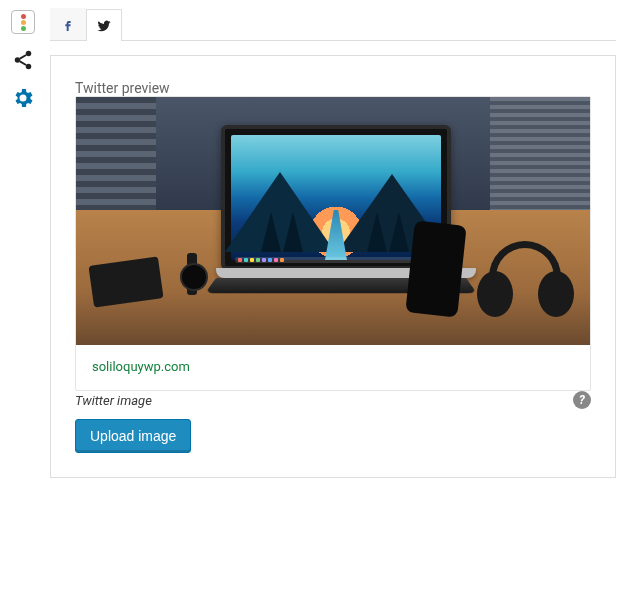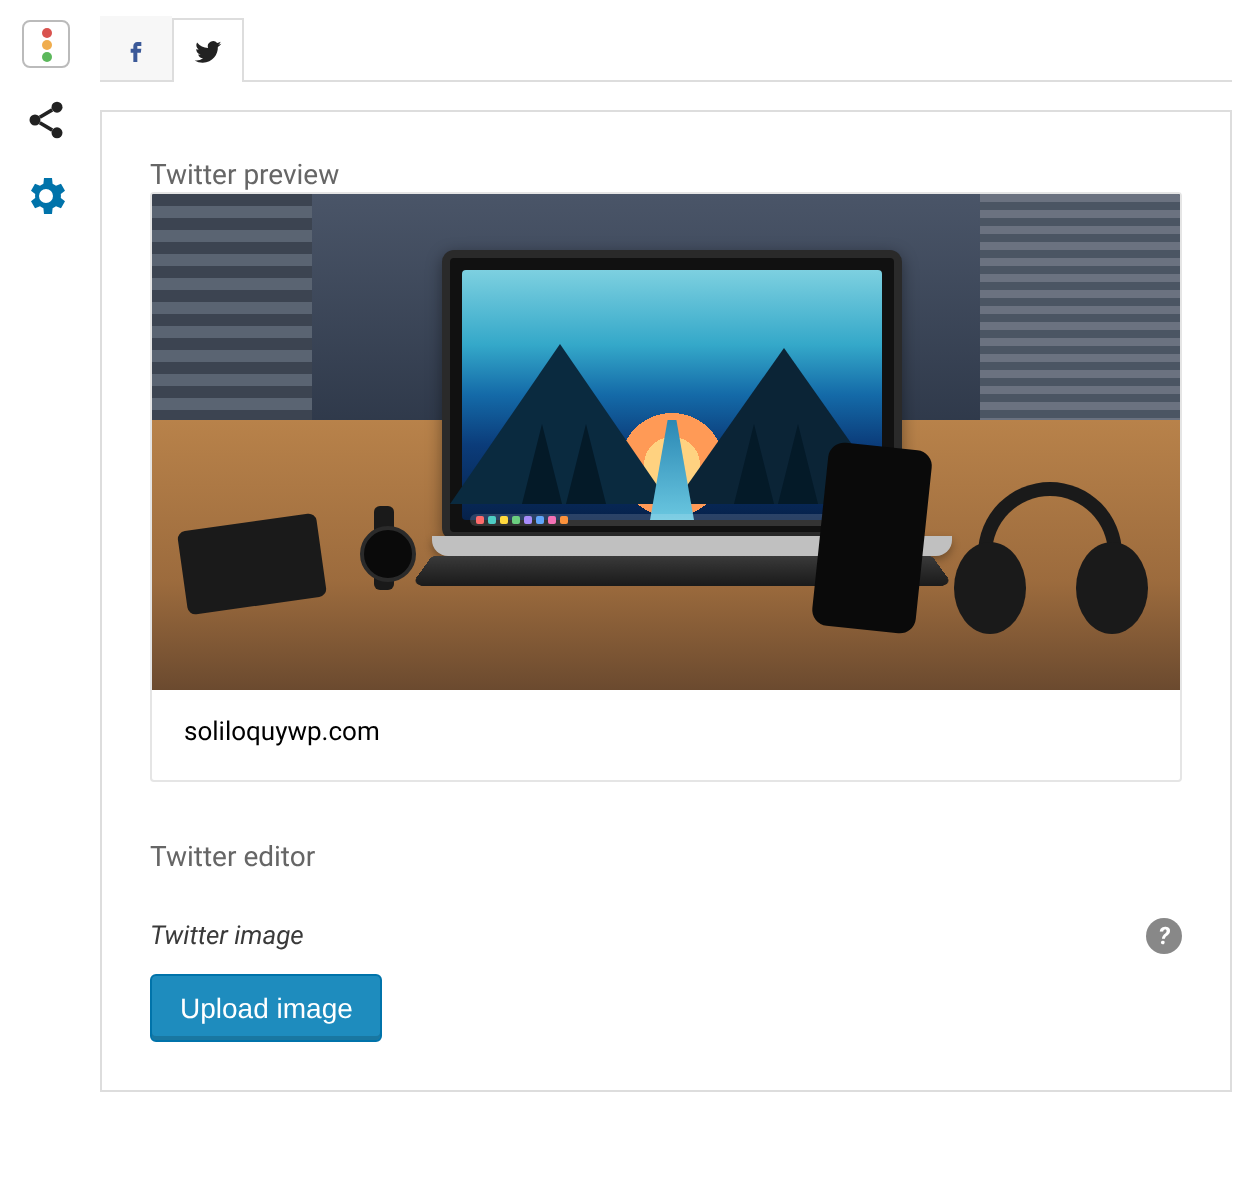--- a/index.html
+++ b/index.html
@@ -196,21 +196,21 @@
   .headphones {
     position:absolute; right:12px; bottom:22px; width:105px; height:82px;
   }
   .hp-band{position:absolute;left:16px;top:0;width:72px;height:40px;border:7px solid #1a1a1a;border-bottom:none;border-radius:40px 40px 0 0}
   .hp-cup-l{position:absolute;left:4px;top:30px;width:36px;height:46px;background:#1a1a1a;border-radius:50%}
   .hp-cup-r{position:absolute;right:4px;top:30px;width:36px;height:46px;background:#1a1a1a;border-radius:50%}
 
   .card-body { padding: 14px 16px 16px; }
   .card-title { font-size: 16px; font-weight: 700; color: #1a1a1a; margin-bottom: 6px; }
   .card-desc { font-size: 14px; color: #6b6b6b; line-height: 1.4; margin-bottom: 8px; }
-  .card-domain { font-size: 13px; color: #000000; }
+  .card-domain { font-size: 13px; color: #15803d; }
 
   .editor-label {
     margin-top: 30px;
     color: #666;
     font-size: 14px;
     margin-bottom: 22px;
   }
   .field-row {
     display:flex; justify-content: space-between; align-items:center;
     margin-bottom: 10px;
@@ -314,21 +314,20 @@
           <div class="hp-band"></div>
             <div class="hp-cup-l"></div>
             <div class="hp-cup-r"></div>
         </div>
       </div>
       <div class="card-body">
         <div class="card-domain">soliloquywp.com</div>
       </div>
     </div>
 
-    <div class="editor-label">Twitter editor</div>
 
     <div class="field-row">
       <span class="field-label">Twitter image</span>
       <span class="help">?</span>
     </div>
 
     <button class="btn">Upload image</button>
 
   </div>
 </div>

